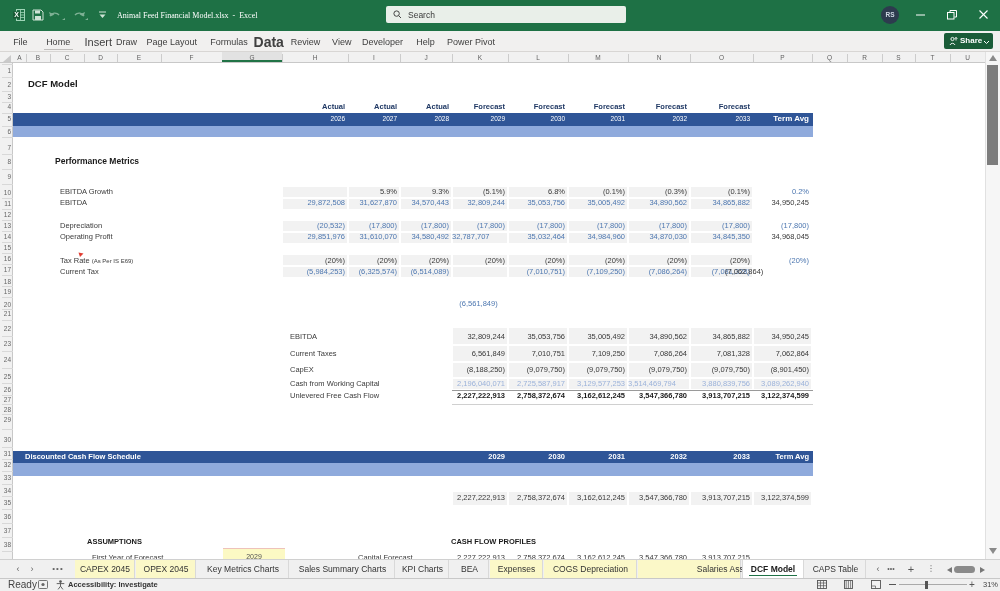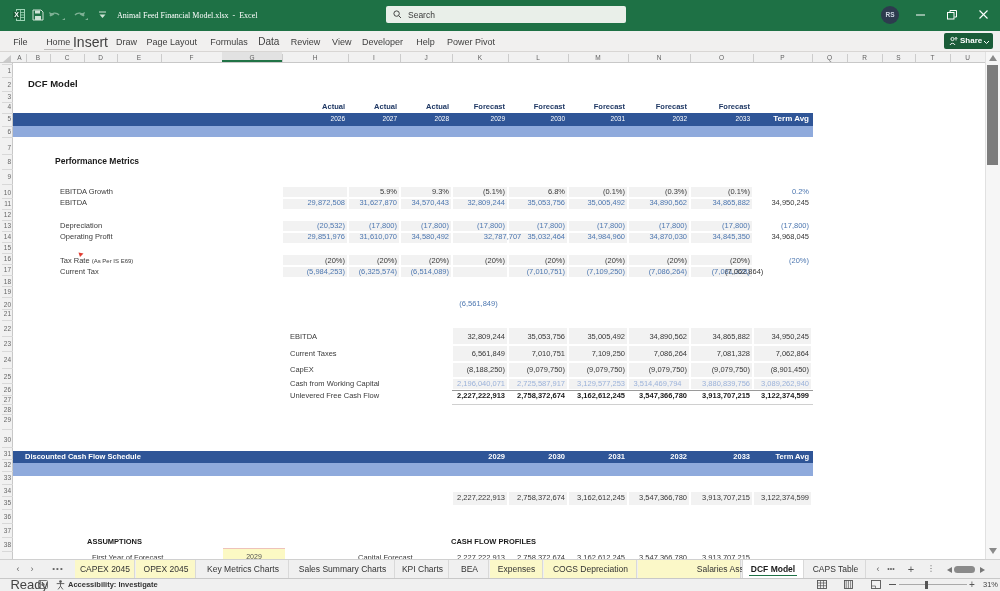--- a/index.html
+++ b/index.html
@@ -59,25 +59,25 @@
 <rect x="0.5" y="2.5" width="6.5" height="6.5" fill="none" stroke="#fff" stroke-width="1"></rect>
 <path d="M3 2.5 v-2 h6.5 v6.5 h-2" fill="none" stroke="#fff" stroke-width="1"></path>
     </svg>
 <svg style="position:absolute;left:979px;top:10px" width="10" height="10" viewBox="0 0 10 10">
 <line x1="0.5" y1="0.5" x2="8.5" y2="8.5" stroke="#fff" stroke-width="1.1"></line>
 <line x1="8.5" y1="0.5" x2="0.5" y2="8.5" stroke="#fff" stroke-width="1.1"></line>
     </svg>
 <div style="left:0;top:31px;width:1000px;height:21px;background:#f1f0ef;border-bottom:1px solid #d8d6d4;"></div>
 <div style="left:4.300000000000001px;top:36px;width:32.2px;height:12px;line-height:12px;text-align:center;font-size:9px;color:#404040;white-space:nowrap;">File</div>
 <div style="left:34.9px;top:36px;width:46.50000000000001px;height:12px;line-height:12px;text-align:center;font-size:9px;color:#404040;white-space:nowrap;">Home</div>
-<div style="left:69px;top:36px;width:43px;height:12px;line-height:12px;text-align:center;font-size:14px;color:#404040;white-space:nowrap;">Insert</div>
+<div style="left:69px;top:36px;width:43px;height:12px;line-height:12px;text-align:right;font-size:11px;color:#404040;white-space:nowrap;">Insert</div>
 <div style="left:106.3px;top:36px;width:40.39999999999999px;height:12px;line-height:12px;text-align:center;font-size:9px;color:#404040;white-space:nowrap;">Draw</div>
 <div style="left:138px;top:36px;width:67.4px;height:12px;line-height:12px;text-align:center;font-size:9px;color:#404040;white-space:nowrap;">Page Layout</div>
 <div style="left:198px;top:36px;width:62px;height:12px;line-height:12px;text-align:center;font-size:9px;color:#404040;white-space:nowrap;">Formulas</div>
-<div style="left:249px;top:36px;width:39.5px;height:12px;line-height:12px;text-align:center;font-size:10px;color:#404040;white-space:nowrap;">Data</div>
+<div style="left:249px;top:36px;width:39.5px;height:12px;line-height:12px;text-align:center;font-size:14px;color:#404040;white-space:nowrap;font-weight:bold;">Data</div>
 <div style="left:280.8px;top:36px;width:49.599999999999966px;height:12px;line-height:12px;text-align:center;font-size:9px;color:#404040;white-space:nowrap;">Review</div>
 <div style="left:321.6px;top:36px;width:40.39999999999998px;height:12px;line-height:12px;text-align:center;font-size:9px;color:#404040;white-space:nowrap;">View</div>
 <div style="left:352.2px;top:36px;width:60.80000000000001px;height:12px;line-height:12px;text-align:center;font-size:9px;color:#404040;white-space:nowrap;">Developer</div>
 <div style="left:407.3px;top:36px;width:36.39999999999998px;height:12px;line-height:12px;text-align:center;font-size:9px;color:#404040;white-space:nowrap;">Help</div>
 <div style="left:438px;top:36px;width:65.89999999999998px;height:12px;line-height:12px;text-align:center;font-size:9px;color:#404040;white-space:nowrap;">Power Pivot</div>
 <div style="left:44px;top:48.5px;width:29px;height:1.5px;background:#bfbdbb;"></div>
 <div style="left:944px;top:33px;width:49px;height:16px;background:#1a5c38;border-radius:2px;"></div>
 <svg style="position:absolute;left:949px;top:36px" width="10" height="10" viewBox="0 0 10 10">
 <circle cx="3.5" cy="3" r="1.6" fill="none" stroke="#fff" stroke-width="0.9"></circle>
 <path d="M1 9 a2.7 2.7 0 0 1 5 0" fill="none" stroke="#fff" stroke-width="0.9"></path>
@@ -312,21 +312,21 @@
 <div class="t blu" style="left:400px;top:221px;width:49px;height:10px;line-height:10px;text-align:right;">(17,800)</div>
 <div class="t blu" style="left:452px;top:221px;width:53px;height:10px;line-height:10px;text-align:right;">(17,800)</div>
 <div class="t blu" style="left:508px;top:221px;width:57px;height:10px;line-height:10px;text-align:right;">(17,800)</div>
 <div class="t blu" style="left:568px;top:221px;width:57px;height:10px;line-height:10px;text-align:right;">(17,800)</div>
 <div class="t blu" style="left:628px;top:221px;width:59px;height:10px;line-height:10px;text-align:right;">(17,800)</div>
 <div class="t blu" style="left:690px;top:221px;width:60px;height:10px;line-height:10px;text-align:right;">(17,800)</div>
 <div class="t blu" style="left:753px;top:221px;width:56px;height:10px;line-height:10px;text-align:right;">(17,800)</div>
 <div class="t blu" style="left:282px;top:232px;width:63px;height:10px;line-height:10px;text-align:right;">29,851,976</div>
 <div class="t blu" style="left:348px;top:232px;width:49px;height:10px;line-height:10px;text-align:right;">31,610,070</div>
 <div class="t blu" style="left:400px;top:232px;width:49px;height:10px;line-height:10px;text-align:right;">34,580,492</div>
-<div class="t blu" style="left:476px;top:232px;width:53px;height:10px;line-height:10px;text-align:center;">32,787,707</div>
+<div class="t blu" style="left:452px;top:232px;width:53px;height:10px;line-height:10px;text-align:left;">32,787,707</div>
 <div class="t blu" style="left:508px;top:232px;width:57px;height:10px;line-height:10px;text-align:right;">35,032,464</div>
 <div class="t blu" style="left:568px;top:232px;width:57px;height:10px;line-height:10px;text-align:right;">34,984,960</div>
 <div class="t blu" style="left:628px;top:232px;width:59px;height:10px;line-height:10px;text-align:right;">34,870,030</div>
 <div class="t blu" style="left:690px;top:232px;width:60px;height:10px;line-height:10px;text-align:right;">34,845,350</div>
 <div class="t blk" style="left:753px;top:232px;width:56px;height:10px;line-height:10px;text-align:right;">34,968,045</div>
 <div class="t blk" style="left:282px;top:255.5px;width:63px;height:10px;line-height:10px;text-align:right;">(20%)</div>
 <div class="t blk" style="left:348px;top:255.5px;width:49px;height:10px;line-height:10px;text-align:right;">(20%)</div>
 <div class="t blk" style="left:400px;top:255.5px;width:49px;height:10px;line-height:10px;text-align:right;">(20%)</div>
 <div class="t blk" style="left:452px;top:255.5px;width:53px;height:10px;line-height:10px;text-align:right;">(20%)</div>
 <div class="t blk" style="left:508px;top:255.5px;width:57px;height:10px;line-height:10px;text-align:right;">(20%)</div>
@@ -385,21 +385,21 @@
 <div style="left:453px;top:379px;width:54px;height:10px;background:#f2f2f2;"></div>
 <div style="left:509px;top:379px;width:58px;height:10px;background:#f2f2f2;"></div>
 <div style="left:569px;top:379px;width:58px;height:10px;background:#f2f2f2;"></div>
 <div style="left:629px;top:379px;width:60px;height:10px;background:#f2f2f2;"></div>
 <div style="left:691px;top:379px;width:61px;height:10px;background:#f2f2f2;"></div>
 <div style="left:754px;top:379px;width:57px;height:10px;background:#f2f2f2;"></div>
 <div class="t" style="left:290px;top:379px;height:10px;line-height:10px;">Cash from Working Capital</div>
 <div class="t lblu" style="left:452px;top:379px;width:53px;height:10px;line-height:10px;text-align:right;">2,196,040,071</div>
 <div class="t lblu" style="left:508px;top:379px;width:57px;height:10px;line-height:10px;text-align:right;">2,725,587,917</div>
 <div class="t lblu" style="left:568px;top:379px;width:57px;height:10px;line-height:10px;text-align:right;">3,129,577,253</div>
-<div class="t lblu" style="left:628px;top:379px;width:59px;height:10px;line-height:10px;text-align:center;">3,514,469,794</div>
+<div class="t lblu" style="left:628px;top:379px;width:59px;height:10px;line-height:10px;text-align:left;">3,514,469,794</div>
 <div class="t lblu" style="left:690px;top:379px;width:60px;height:10px;line-height:10px;text-align:right;">3,880,839,756</div>
 <div class="t lblu" style="left:753px;top:379px;width:56px;height:10px;line-height:10px;text-align:right;">3,089,262,940</div>
 <div style="left:452px;top:390px;width:361px;height:1px;background:#9a9a9a;"></div>
 <div class="t" style="left:290px;top:391px;height:10px;line-height:10px;">Unlevered Free Cash Flow</div>
 <div class="t b" style="left:452px;top:391px;width:53px;height:10px;line-height:10px;text-align:right;font-size:7.5px;color:#1a1a1a;">2,227,222,913</div>
 <div class="t b" style="left:508px;top:391px;width:57px;height:10px;line-height:10px;text-align:right;font-size:7.5px;color:#1a1a1a;">2,758,372,674</div>
 <div class="t b" style="left:568px;top:391px;width:57px;height:10px;line-height:10px;text-align:right;font-size:7.5px;color:#1a1a1a;">3,162,612,245</div>
 <div class="t b" style="left:628px;top:391px;width:59px;height:10px;line-height:10px;text-align:right;font-size:7.5px;color:#1a1a1a;">3,547,366,780</div>
 <div class="t b" style="left:690px;top:391px;width:60px;height:10px;line-height:10px;text-align:right;font-size:7.5px;color:#1a1a1a;">3,913,707,215</div>
 <div class="t b" style="left:753px;top:391px;width:56px;height:10px;line-height:10px;text-align:right;font-size:7.5px;color:#1a1a1a;">3,122,374,599</div>
@@ -476,21 +476,21 @@
 <div style="left:904px;top:562px;width:14px;height:14px;line-height:14px;text-align:center;font-size:11px;color:#555;">+</div>
 <div style="left:926px;top:563px;width:10px;height:12px;line-height:12px;text-align:center;font-size:8px;color:#555;">⋮</div>
 <svg style="position:absolute;left:947px;top:566.5px" width="5" height="6" viewBox="0 0 5 6">
       <path d="M5 0 L0 3 L5 6z" fill="#777"></path>
     </svg>
 <div style="left:954px;top:565.5px;width:21px;height:7px;background:#8a8a8a;border-radius:3.5px;"></div>
 <svg style="position:absolute;left:980px;top:566.5px" width="5" height="6" viewBox="0 0 5 6">
       <path d="M0 0 L5 3 L0 6z" fill="#777"></path>
     </svg>
 <div style="left:0;top:578px;width:1000px;height:13px;background:#f0f0f0;border-top:1px solid #c8c8c8;"></div>
-<div style="left:8px;top:580px;width:40px;height:10px;line-height:10px;font-size:13px;color:#444;text-align:right;">Ready</div>
+<div style="left:8px;top:580px;width:40px;height:10px;line-height:10px;font-size:10px;color:#444;">Ready</div>
 <svg style="position:absolute;left:38px;top:580px" width="10" height="9" viewBox="0 0 10 9">
 <rect x="0.5" y="0.5" width="9" height="8" rx="1" fill="none" stroke="#666" stroke-width="0.9"></rect>
 <circle cx="5" cy="4.5" r="1.6" fill="#666"></circle>
     </svg>
 <svg style="position:absolute;left:56px;top:579.5px" width="9" height="10" viewBox="0 0 9 10">
 <circle cx="4.5" cy="1.6" r="1.3" fill="#555"></circle>
 <path d="M0.7 3.6 h7.6 M4.5 3.2 v3 M4.5 6.2 l-2.4 3.2 M4.5 6.2 l2.4 3.2" stroke="#555" stroke-width="0.9" fill="none"></path>
     </svg>
 <div style="left:68px;top:580px;width:160px;height:10px;line-height:10px;font-size:7.5px;color:#333;font-weight:bold;">Accessibility: Investigate</div>
 <svg style="position:absolute;left:817px;top:580px" width="10" height="9" viewBox="0 0 10 9">

